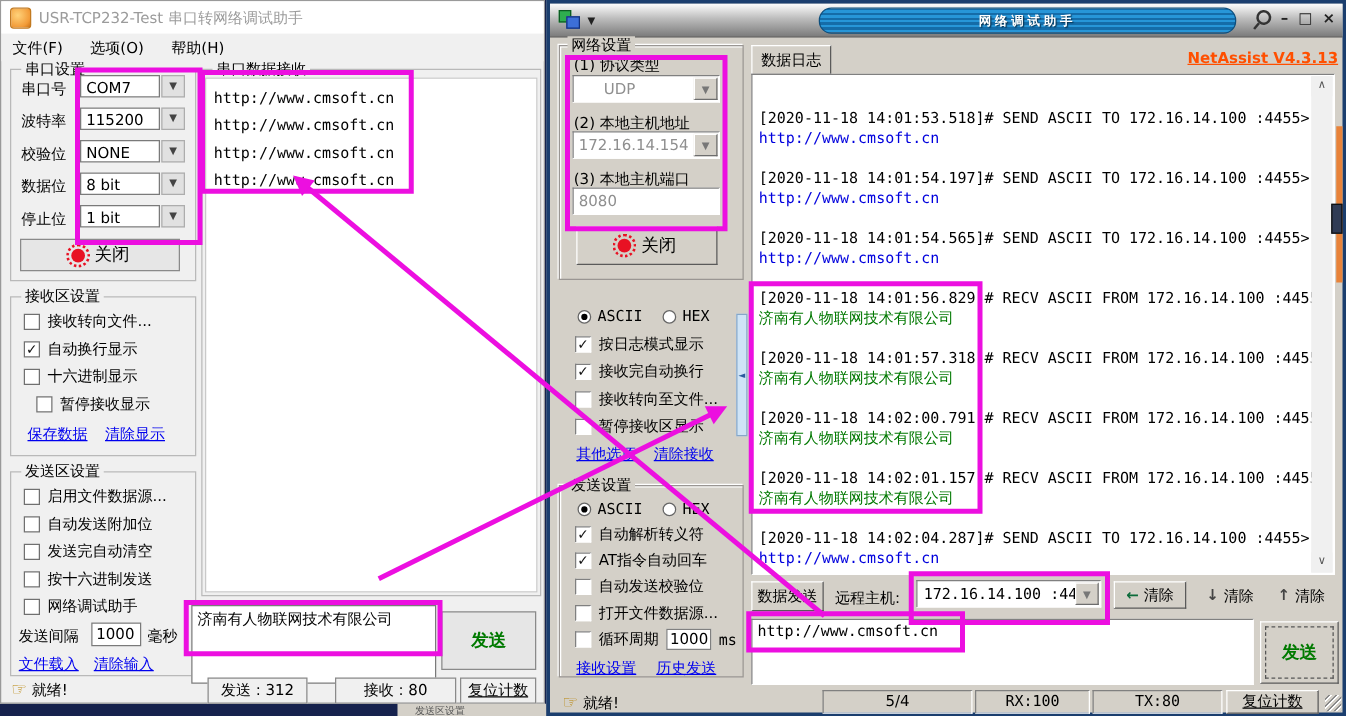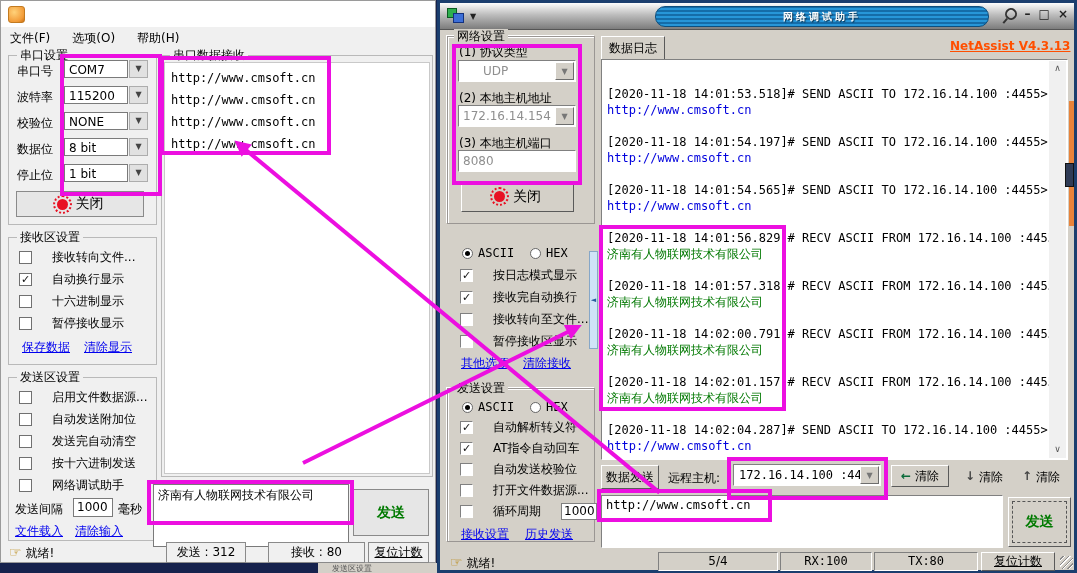--- a/index.html
+++ b/index.html
@@ -13,21 +13,21 @@
   .lw-title{position:absolute;left:0;top:0;width:100%;height:26px;background:#ffffff;display:flex;align-items:center;padding-left:7px;box-sizing:border-box;color:#9b9b9b;}
   .lw-appicon{width:15px;height:15px;border-radius:3px;background:radial-gradient(circle at 35% 35%,#ffd27a,#f29b38 70%,#c96f12);border:1px solid #c27a20;margin-right:6px;}
   .lw-menu{position:absolute;left:0;top:26px;width:100%;height:22px;background:#f0f0f0;display:flex;gap:22px;padding-left:9px;align-items:center;box-sizing:border-box;}
   .grp{position:absolute;border:1px solid #b9b9b9;}
   .grp-cap{position:absolute;top:-8px;left:8px;background:#f0f0f0;padding:0 3px;line-height:14px;}
   .fld-label{position:absolute;left:16px;width:44px;}
   .combo{position:absolute;background:#fff;border:1px solid #7a7a7a;height:18px;line-height:18px;padding-left:4px;box-sizing:border-box;overflow:hidden;}
   .dropbtn{position:absolute;width:19px;height:18px;background:#e1e1e1;border:1px solid #adadad;box-sizing:border-box;text-align:center;line-height:16px;font-size:8px;color:#444;}
   .btn10{position:absolute;background:#e6e6e6;border:1px solid #8a8a8a;box-sizing:border-box;display:flex;align-items:center;justify-content:center;gap:8px;font-size:14px;}
   .redsun{width:11px;height:11px;border-radius:50%;background:#e81123;outline:2px dotted #e81123;outline-offset:2px;}
-  .cb{position:absolute;display:flex;align-items:center;gap:20px;}
+  .cb{position:absolute;display:flex;align-items:center;gap:6px;}
   .cbbox{width:13px;height:13px;background:#fff;border:1px solid #707070;box-sizing:border-box;font-size:11px;line-height:11px;text-align:center;color:#111;}
   .cbbox.on::before{content:"✓";}
   .link{color:#0000ee;text-decoration:underline;cursor:pointer;}
   .sunkcell{position:absolute;border:1px solid #8a8a8a;background:#f0f0f0;text-align:center;line-height:19px;height:21px;box-sizing:border-box;}
   .hand{color:#b8860b;font-size:14px;}
   .editbox{position:absolute;background:#fff;border:1px solid #7a7a7a;box-sizing:border-box;padding:2px 4px;}
   .greenbtn{color:#007a00;font-weight:bold;}
 
   
   #rwin{left:437px;top:0;width:640px;height:573px;background:#d4d0c8;border:3px solid #1b3e6e;box-sizing:border-box;}
@@ -77,20 +77,21 @@
   .mono{font-family:"DejaVu Sans Mono",monospace;}
 </style>
 </head>
 <body>
 
 <div id="canvas">
 
   <div id="lwin" class="abs">
     <div class="lw-title">
       <span class="lw-appicon"></span>
+      <span class="nowrap">USR-TCP232-Test 串口转网络调试助手</span>
     </div>
     <div class="lw-menu">
       <span>文件(F)</span>
       <span>选项(O)</span>
       <span>帮助(H)</span>
     </div>
 
     <div class="grp" style="left:7px;top:54px;width:147px;height:168px;">
       <span class="grp-cap">串口设置</span>
     </div>
@@ -122,21 +123,21 @@
         <span class="nowrap">接收转向文件...</span>
     </div>
     <div class="cb" style="left:18px;top:270px;">
       <span class="cbbox on"></span>
         <span class="nowrap">自动换行显示</span>
     </div>
     <div class="cb" style="left:18px;top:292px;">
       <span class="cbbox"></span>
         <span class="nowrap">十六进制显示</span>
     </div>
-    <div class="cb" style="left:18px;top:314px;align-items:center;">
+    <div class="cb" style="left:28px;top:314px;align-items:center;">
       <span class="cbbox"></span>
         <span class="nowrap">暂停接收显示</span>
     </div>
     <div class="abs link" style="left:21px;top:338px;">保存数据</div>
     <div class="abs link" style="left:83px;top:338px;">清除显示</div>
 
     <div class="grp" style="left:7px;top:376px;width:147px;height:162px;">
       <span class="grp-cap">发送区设置</span>
     </div>
     <div class="cb" style="left:18px;top:388px;">

